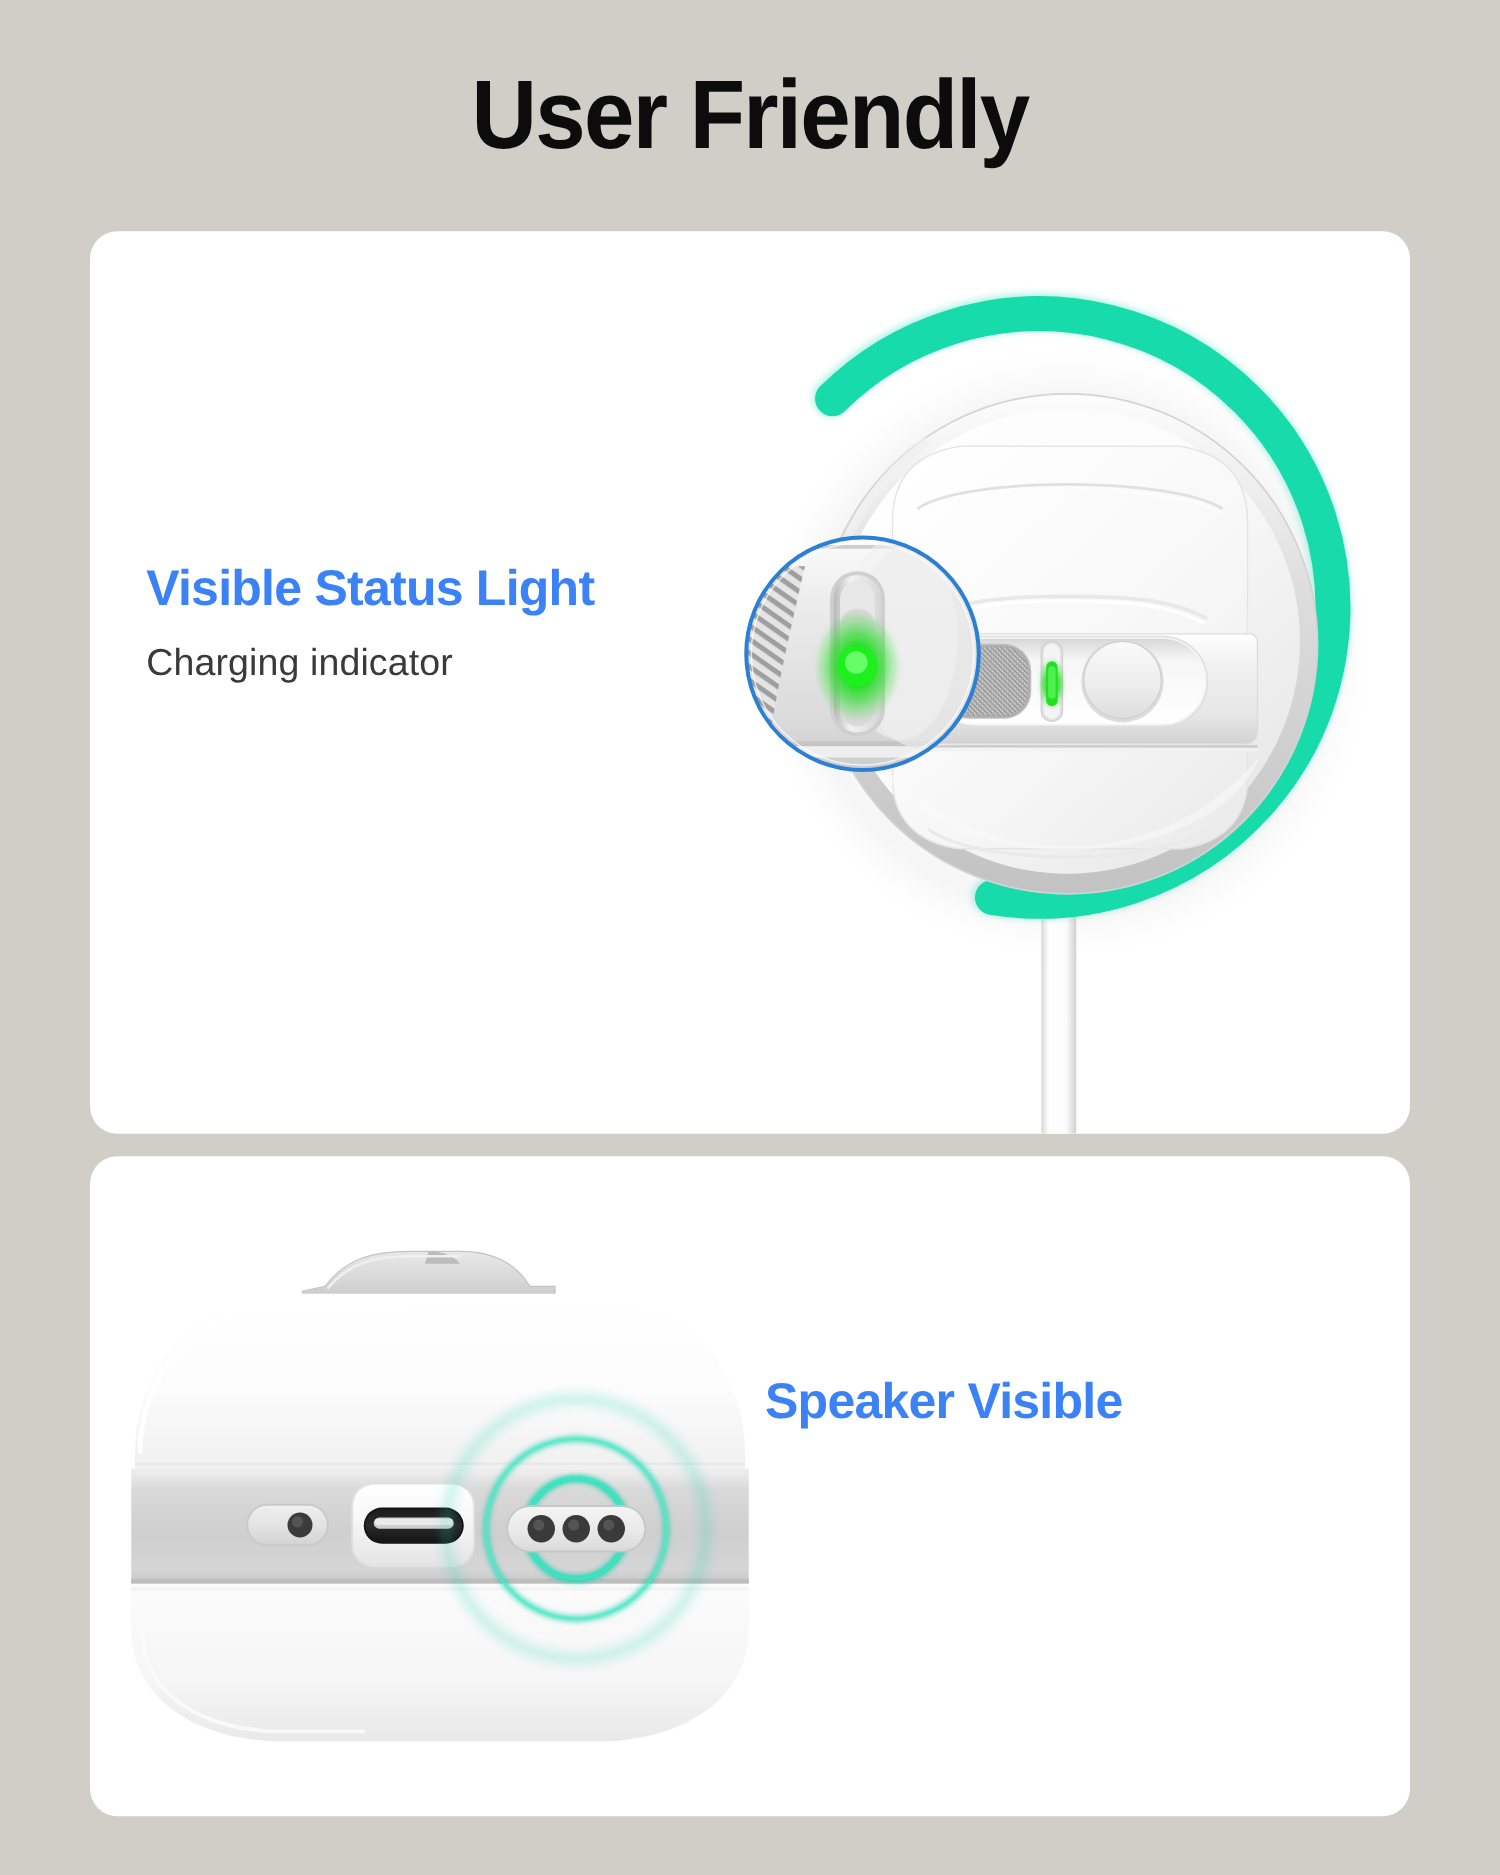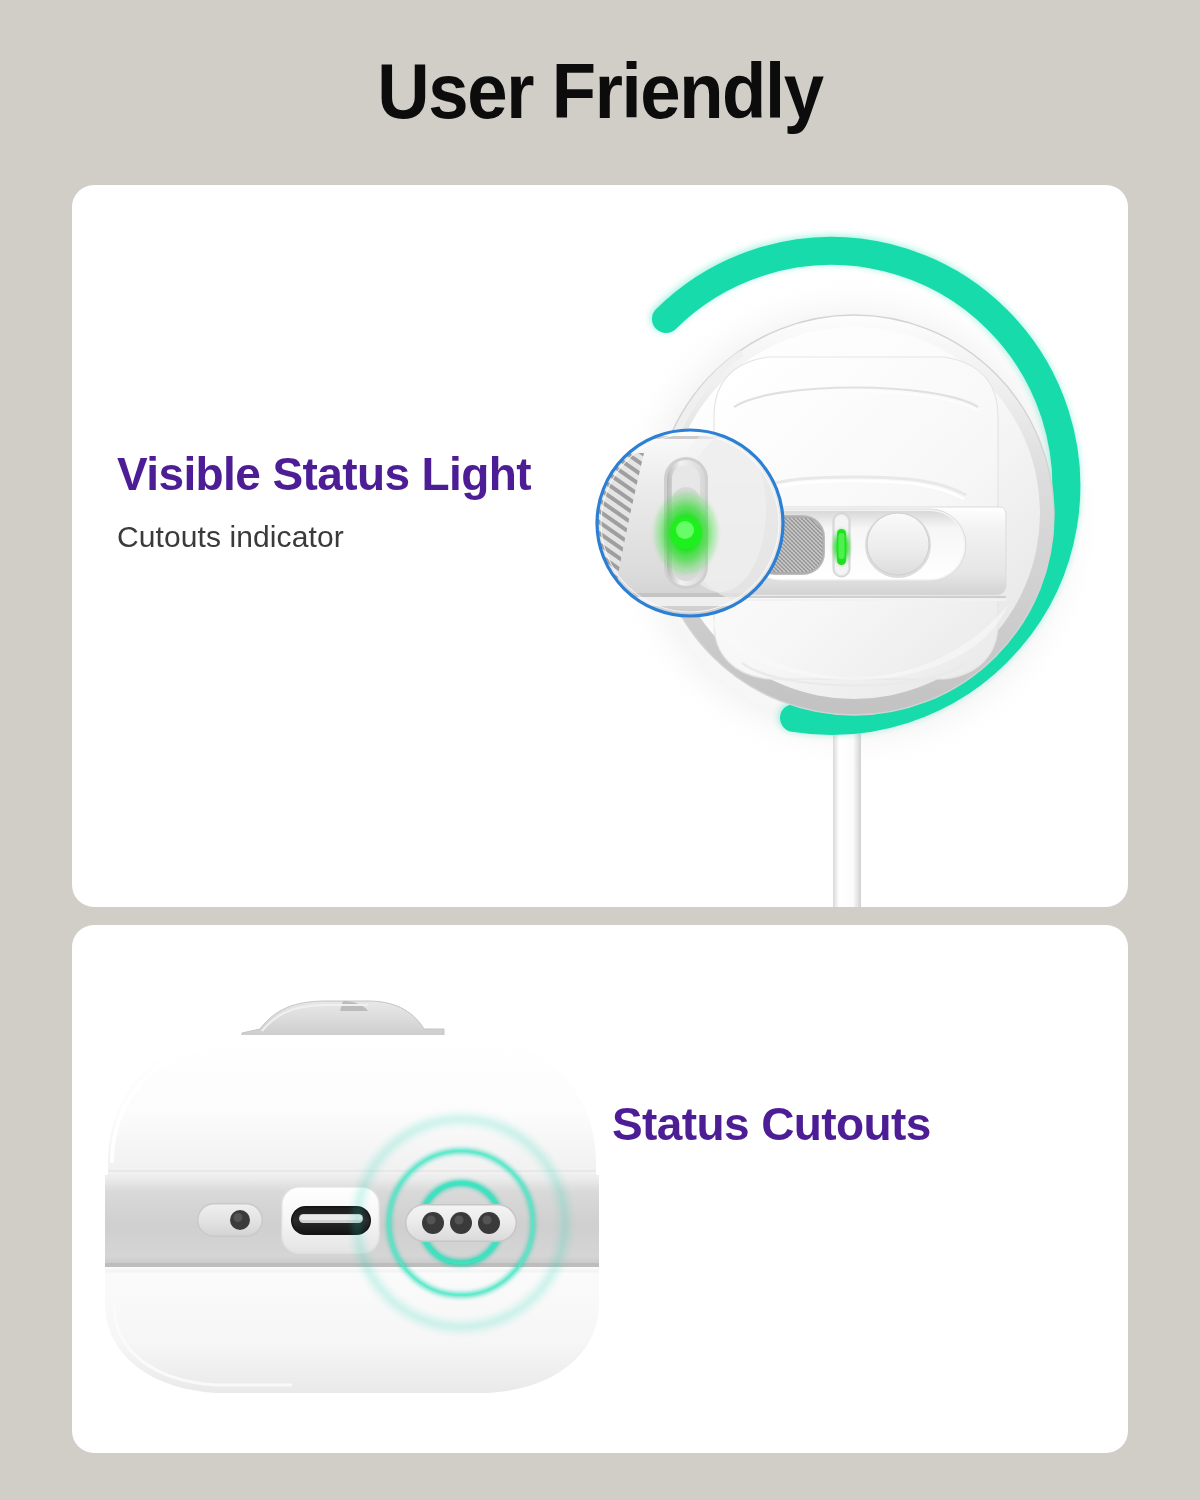--- a/index.html
+++ b/index.html
@@ -55,23 +55,23 @@
     width: 1056px;
     height: 528px;
   }
 
   
   .text-block { position: absolute; }
   #top-text { left: 45px; top: 265px; }
   #bottom-text { left: 540px; top: 175px; width: 490px; }
 
   .feature-title {
-    font-size: 46px;
+    font-size: 40px;
     font-weight: 700;
-    color: #4c1d95;
+    color: #3b82f6;
     letter-spacing: -0.6px;
     line-height: 1.05;
     margin: 0;
     white-space: nowrap;
   }
   .feature-sub {
     font-size: 30px;
     font-weight: 400;
     color: #3a3a3a;
     letter-spacing: 0.1px;
@@ -326,21 +326,21 @@
             <circle cx="93" cy="345" r="9" fill="#74ff74" opacity="0.85"></circle>
           </g>
           <circle cx="98" cy="338" r="93" fill="none" stroke="#2b7fd4" stroke-width="3.2"></circle>
           <circle cx="98" cy="338" r="89" fill="none" stroke="#ffffff" stroke-width="1.2" opacity="0.7"></circle>
         </g>
       </svg>
     </div>
 
     <div class="text-block" id="top-text">
       <div class="feature-title">Visible Status Light</div>
-      <div class="feature-sub">Cutouts indicator</div>
+      <div class="feature-sub">Charging indicator</div>
     </div>
   </div>
 
   <div class="card" id="card-bottom">
 
     <div class="art" id="art-bottom">
       <svg width="520" height="420" viewBox="0 0 520 420" xmlns="http://www.w3.org/2000/svg">
         <defs>
           <linearGradient id="bodyTopG" x1="0" y1="0" x2="0" y2="1">
             <stop offset="0%" stop-color="#ffffff"></stop>
@@ -464,17 +464,17 @@
           <circle cx="339" cy="235" r="4.5" fill="#6e6e6e" opacity="0.5"></circle>
           <circle cx="369" cy="238" r="11" fill="#3a3a3a"></circle>
           <circle cx="367" cy="235" r="4.5" fill="#6e6e6e" opacity="0.5"></circle>
           <circle cx="397" cy="238" r="11" fill="#3a3a3a"></circle>
           <circle cx="395" cy="235" r="4.5" fill="#6e6e6e" opacity="0.5"></circle>
         </g>
       </svg>
     </div>
 
     <div class="text-block" id="bottom-text">
-      <div class="feature-title">Status Cutouts</div>
+      <div class="feature-title">Speaker Visible</div>
     </div>
   </div>
 
 </div>
 
 </body></html>

